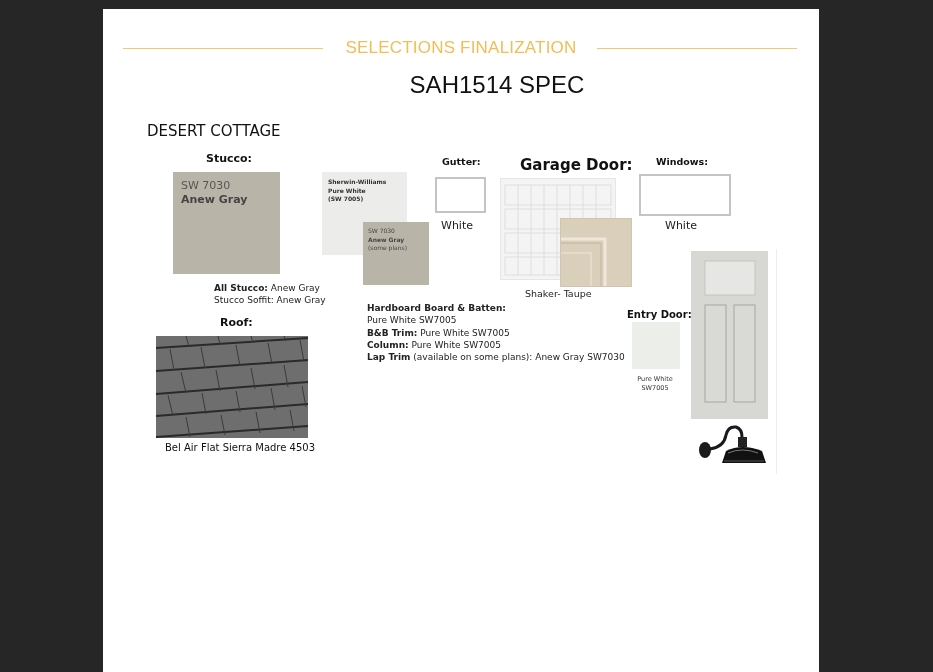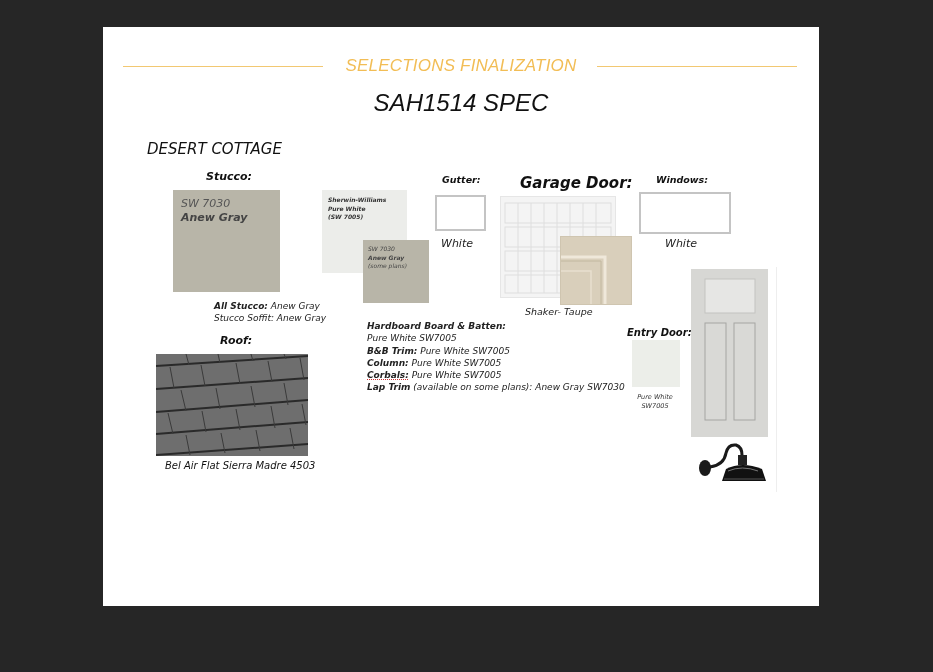--- a/index.html
+++ b/index.html
@@ -1,21 +1,21 @@
 <!DOCTYPE html>
 <html><head>
 <meta charset="utf-8">
 <style>
   html, body { margin:0; padding:0; }
   body { width:933px; height:672px; background:#262626; position:relative; overflow:hidden; font-family:"Liberation Sans", sans-serif; }
-  .page { position:absolute; left:103px; top:27px; width:716px; height:579px; background:#ffffff;font-style:italic; }
+  .page { position:absolute; left:103px; top:9px; width:716px; height:663px; background:#ffffff; }
   .abs { position:absolute; }
   .hdr-line { position:absolute; height:1px; background:#f2c872; top:39px; }
   .hdr-title { position:absolute; top:29px; left:0; width:716px; text-align:center; font-size:17px; color:#f2bd55; letter-spacing:0.2px; }
-  .spec-title { position:absolute; top:62px; left:0; width:716px; text-align:center; font-size:24px; color:#111; }
+  .spec-title { position:absolute; top:62px; left:0; width:716px; text-align:center; font-size:24px; color:#111;padding-left:36px; }
   .cal { font-family:"DejaVu Sans", sans-serif; }
   .lbl-bold { font-weight:bold; font-size:10px; color:#111; font-family:"DejaVu Sans", sans-serif; }
   .small { font-size:9px; color:#222; font-family:"DejaVu Sans", sans-serif;margin-left:36px; }
   .swatch-text { font-family:"DejaVu Sans", sans-serif; }
   .notes div { line-height:12.3px; }
 </style>
 </head>
 <body>
 
 <div class="page">
@@ -119,21 +119,20 @@
 
   <div class="abs lbl-bold" style="left:553px;top:147px;font-size:9.5px;">Windows:</div>
   <div class="abs" style="left:536px;top:165px;width:88px;height:38px;border:2px solid #c4c4c4;background:#fff;"></div>
   <div class="abs cal" style="left:562px;top:210px;font-size:11px;color:#222;">White</div>
 
   <div class="abs notes small" style="left:228px;top:293px;">
     <div><b>Hardboard Board &amp; Batten:</b><span></span></div>
     <div><b></b><span>Pure White SW7005</span></div>
     <div><b>B&amp;B Trim:</b><span> Pure White SW7005</span></div>
     <div><b>Column:</b><span> Pure White SW7005</span></div>
-    <div><b style="text-decoration:underline dotted #c33;">Corbals:</b><span> Pure White SW7005</span></div>
     <div><b>Lap Trim</b><span> (available on some plans): Anew Gray SW7030</span></div>
   </div>
 
   <div class="abs lbl-bold" style="left:524px;top:300px;font-size:10px;">Entry Door:</div>
   <div class="abs" style="left:529px;top:313px;width:48px;height:47px;background:#eceee9;"></div>
   <div class="abs swatch-text" style="left:520px;top:366px;width:64px;text-align:center;font-size:6.5px;color:#333;line-height:9px;">
     <div>Pure White</div>
     <div>SW7005</div>
   </div>
 

